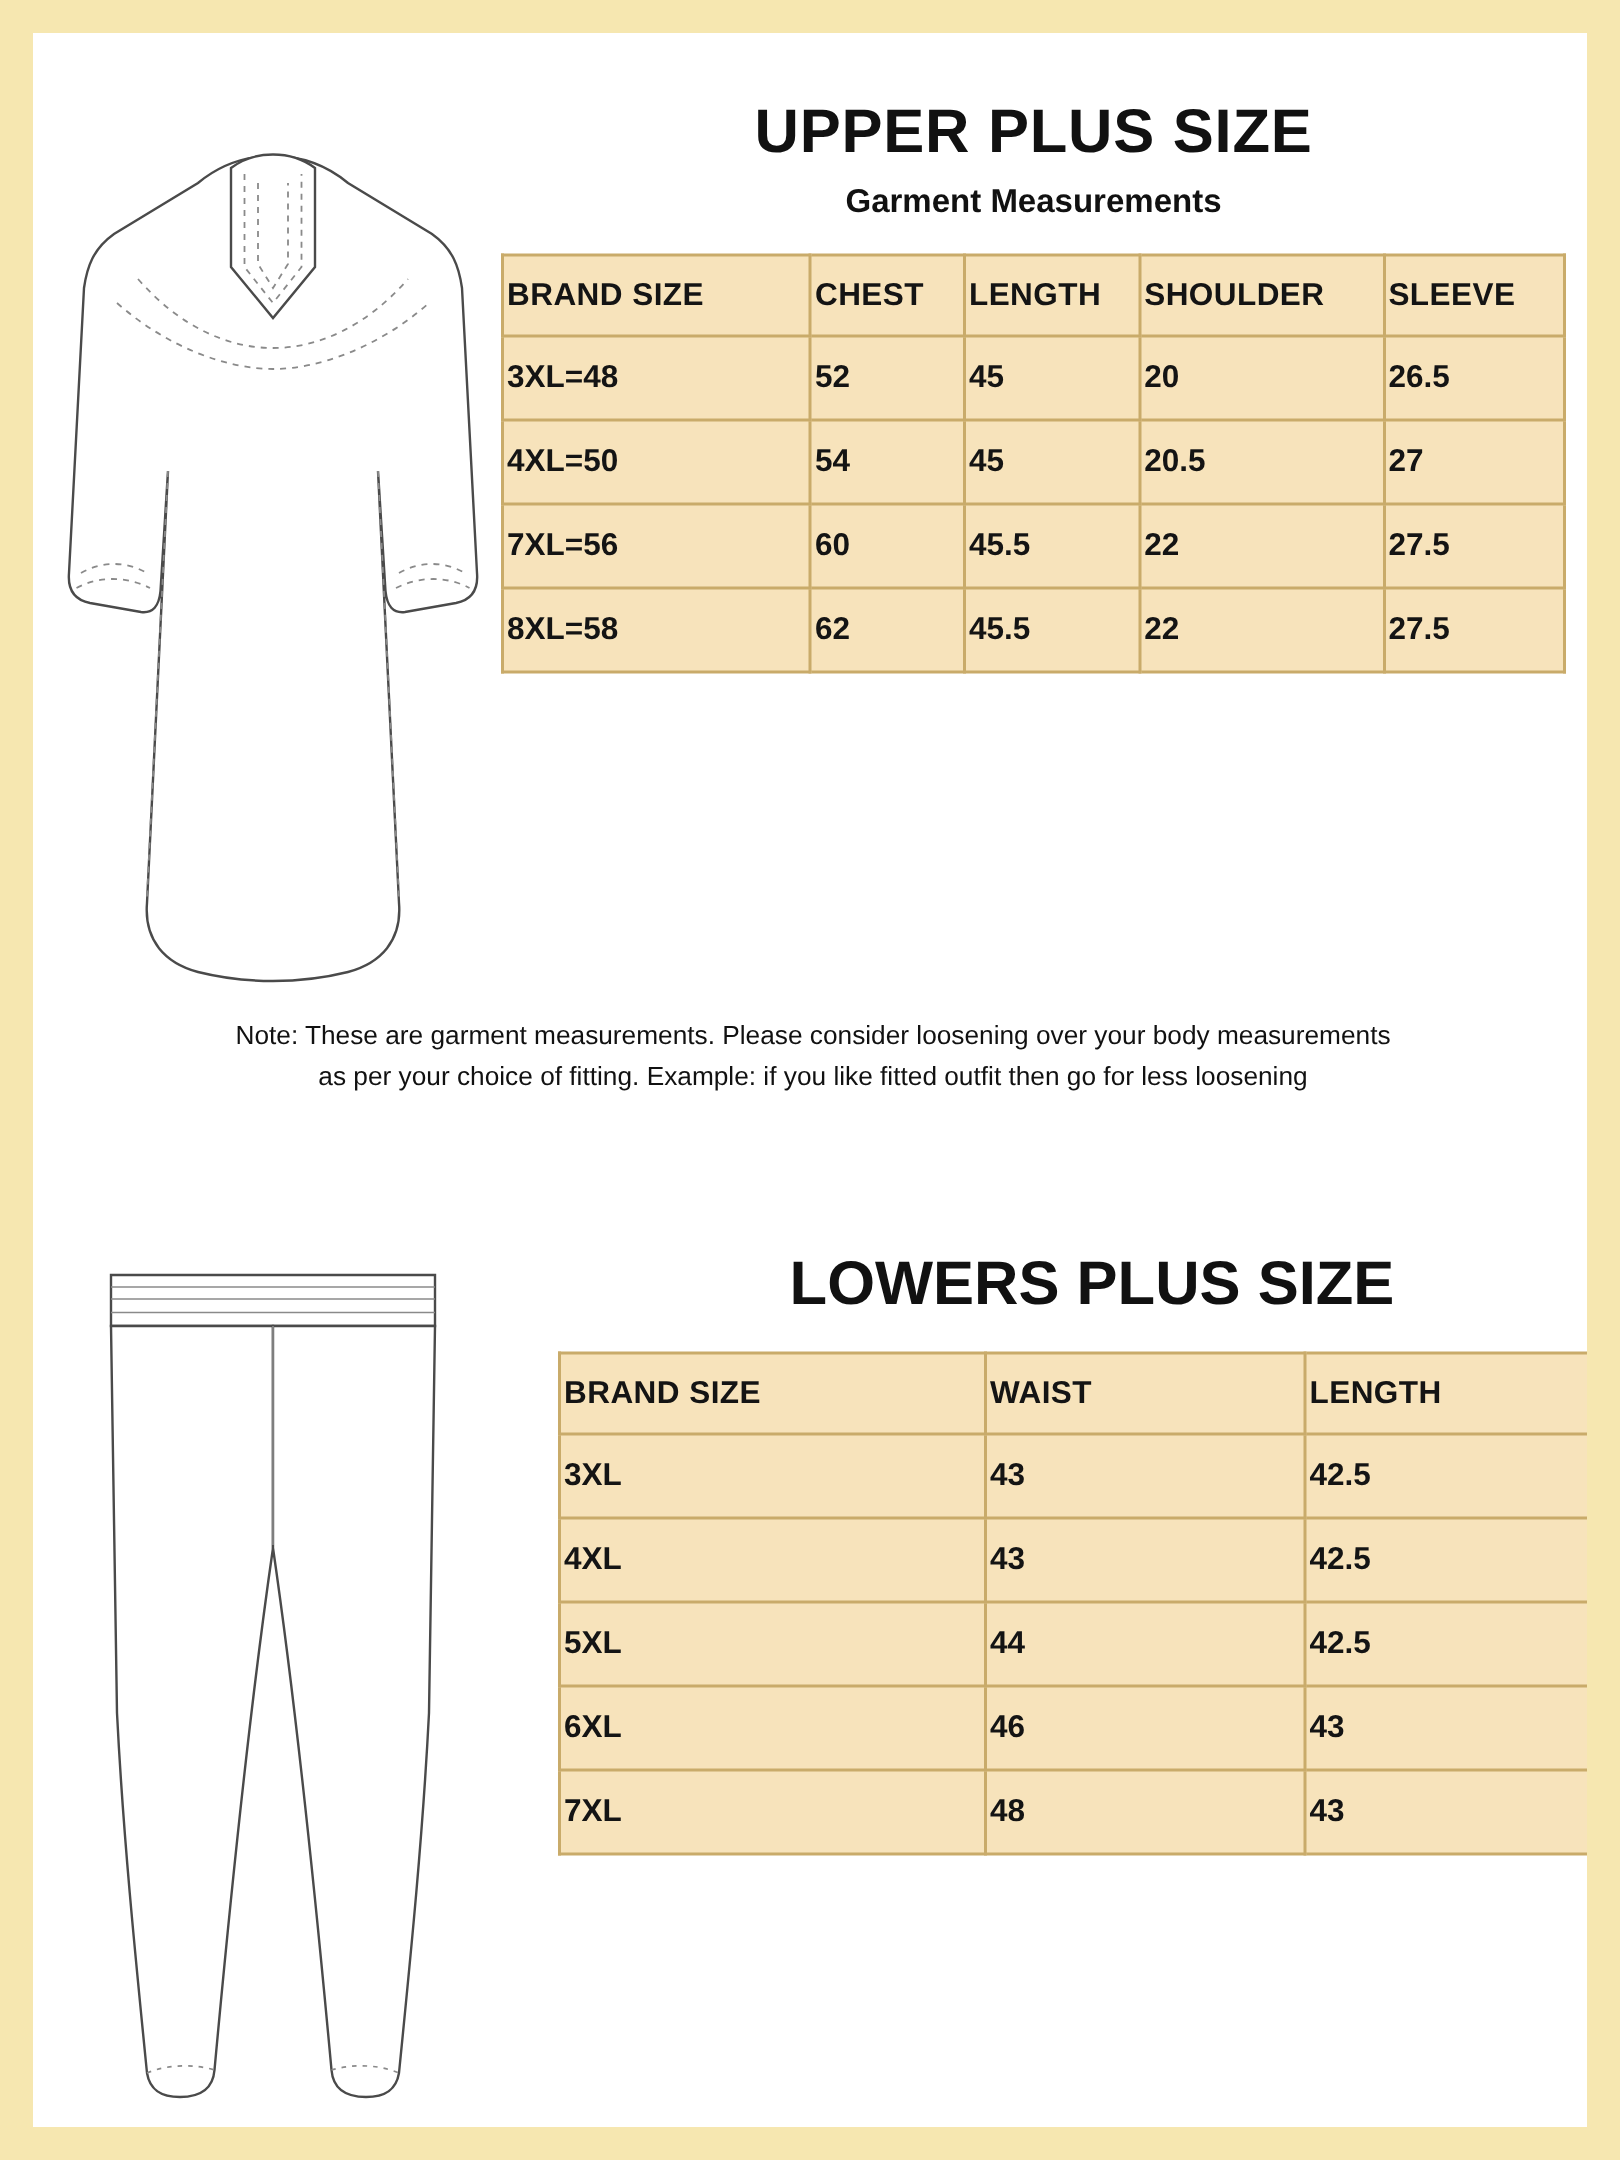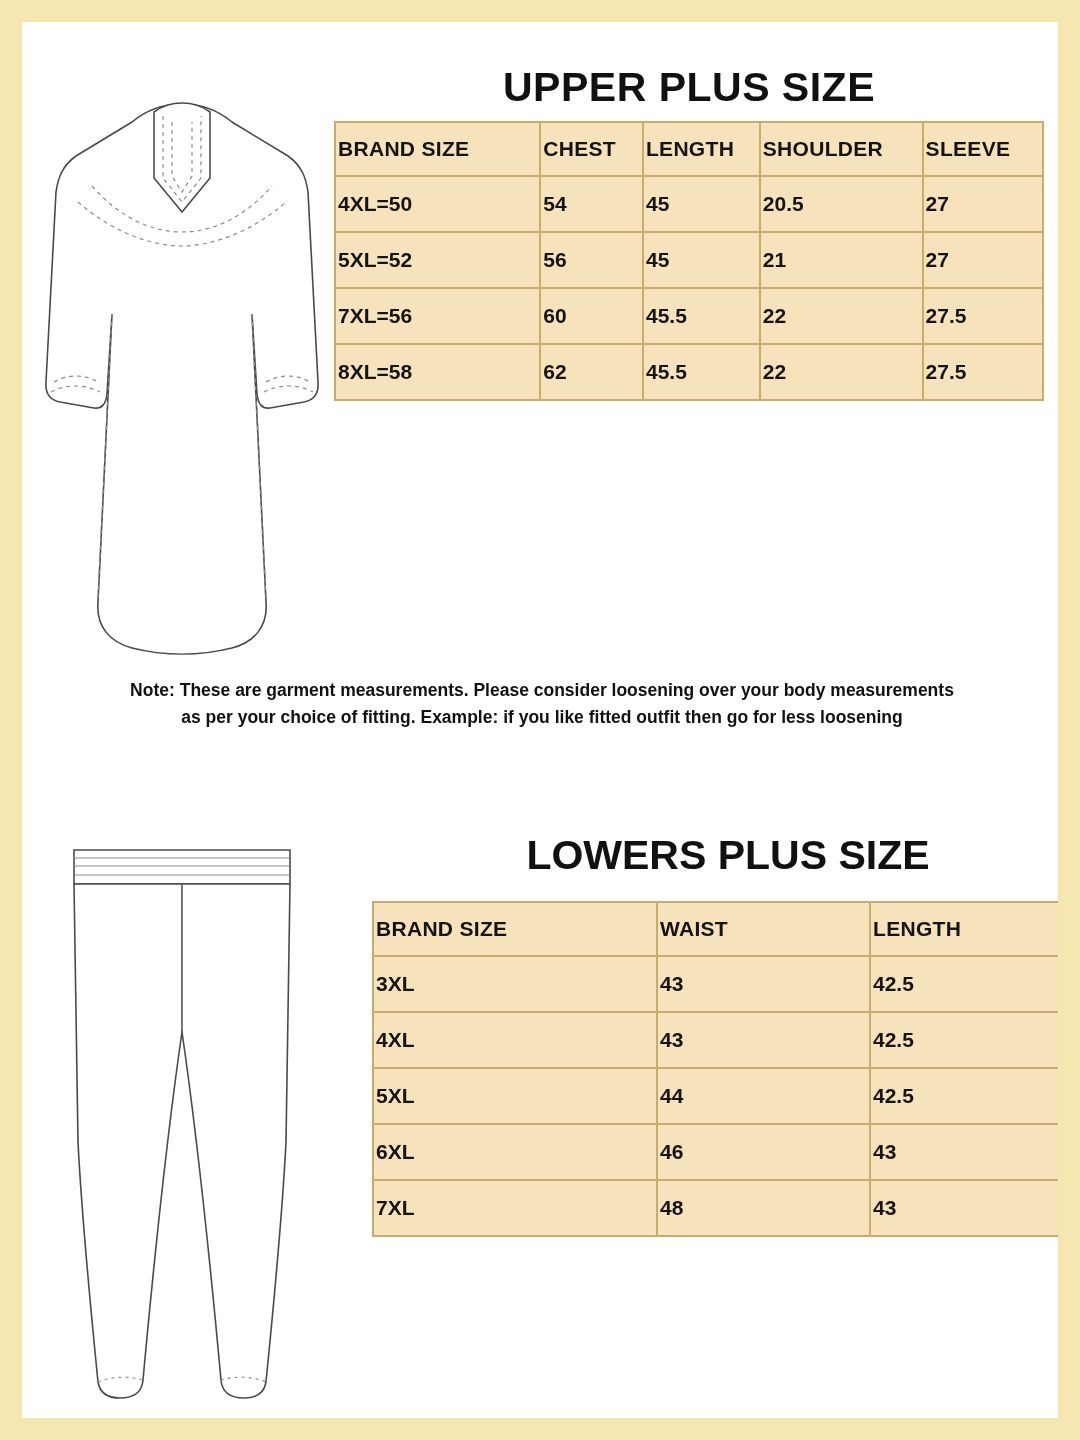--- a/index.html
+++ b/index.html
@@ -83,21 +83,21 @@
   .upper-table col.c2 { width: 16.5%; }
   .upper-table col.c3 { width: 23%; }
   .upper-table col.c4 { width: 17%; }
 
   .note {
     position: absolute;
     left: 40px; top: 655px;
     width: 960px;
     text-align: center;
     font-size: 17.5px;
-    font-weight: bold;
+    font-weight: normal;
     line-height: 1.55;
     color: #111;
   }
 
   
   .lower-section {
     position: absolute;
     left: 0; top: 760px;
     width: 1036px;
     height: 636px;
@@ -179,51 +179,52 @@
             <path d="M232 310 C248 302 266 302 281 310"></path>
 
             <path d="M80 232 L66 516"></path>
             <path d="M220 232 L234 516"></path>
           </g>
         </svg>
       </div>
 
       <div class="upper-right">
         <h1 class="title">UPPER PLUS SIZE</h1>
+        <h2 class="subtitle">Garment Measurements</h2>
 
         <table class="size-table upper-table">
           <colgroup>
             <col class="c0">
               <col class="c1">
               <col class="c2">
               <col class="c3">
               <col class="c4">
           </colgroup>
           <thead>
             <tr>
               <th>BRAND SIZE</th>
               <th>CHEST</th>
               <th>LENGTH</th>
               <th>SHOULDER</th>
               <th>SLEEVE</th>
             </tr>
           </thead>
           <tbody>
             <tr>
+              <td>3XL=48</td>
+              <td>52</td>
+              <td>45</td>
+              <td>20</td>
+              <td>26.5</td>
+            </tr>
+            <tr>
               <td>4XL=50</td>
               <td>54</td>
               <td>45</td>
               <td>20.5</td>
-              <td>27</td>
-            </tr>
-            <tr>
-              <td>5XL=52</td>
-              <td>56</td>
-              <td>45</td>
-              <td>21</td>
               <td>27</td>
             </tr>
             <tr>
               <td>7XL=56</td>
               <td>60</td>
               <td>45.5</td>
               <td>22</td>
               <td>27.5</td>
             </tr>
             <tr>

